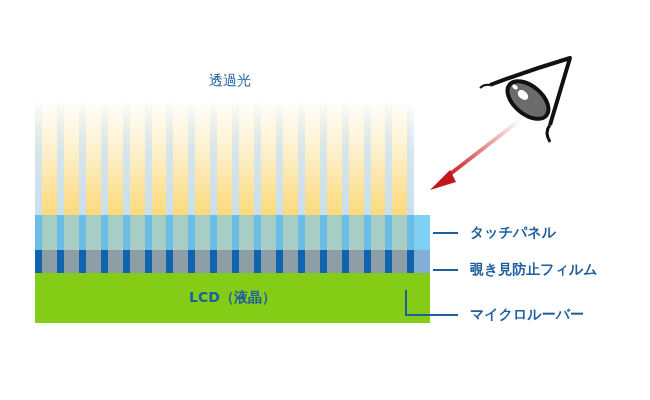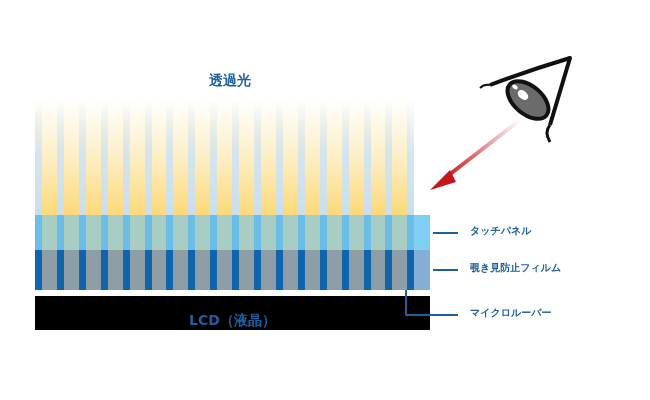--- a/index.html
+++ b/index.html
@@ -1,35 +1,35 @@
 <!DOCTYPE html>
 <html><head>
 <meta charset="utf-8">
 <style>
   html, body { margin: 0; padding: 0; background: #ffffff; }
   body { width: 650px; height: 400px; position: relative; overflow: hidden;
          font-family: "DejaVu Sans", sans-serif; }
   .abs { position: absolute; }
   .light-title { left: 150px; top: 72px; width: 160px; text-align: center;
-                 color: #1e5fa0; font-size: 14px; font-weight: bold; }
+                 color: #1e5fa0; font-size: 14px; font-weight: normal; }
   .light-area { left: 35px; top: 100px; width: 375px; height: 115px;
                 background: linear-gradient(to bottom, rgba(255,255,255,1) 0%, rgba(253,236,190,0.8) 45%, #fbd97a 100%); }
   .light-stripe { position: absolute; top: 0; width: 7px; height: 100%;
                   background: linear-gradient(to bottom, rgba(255,255,255,0) 0%, rgba(210,228,240,0.9) 45%, #c9dfee 100%); }
   .touch { left: 35px; top: 215px; width: 395px; height: 35px; background: #a7cdc4; }
   .touch-stripe { position: absolute; top: 0; width: 7px; height: 100%; background: #6cbde6; }
   .touch-end { position: absolute; top: 0; left: 375px; width: 20px; height: 100%; background: #7fd0f2; }
   .film { left: 35px; top: 250px; width: 395px; height: 40px; background: #8e9ea7; }
   .film-stripe { position: absolute; top: 0; width: 7px; height: 100%; background: #0f64ad; }
   .film-end { position: absolute; top: 0; left: 375px; width: 20px; height: 100%; background: #84aed6; }
-  .lcd { left: 35px; top: 296px; width: 395px; height: 34px; background: #000000; }
+  .lcd { left: 35px; top: 273px; width: 395px; height: 50px; background: #84cc16; }
   .lcd-label { position: absolute; left: 0; width: 100%; top: 16px; text-align: center;
                color: #1e5fa0; font-size: 14px; font-weight: bold; }
   .leader { background: #1e5fa0; }
-  .label { color: #1e5fa0; font-size: 10px; font-weight: bold; white-space: nowrap; }
+  .label { color: #1e5fa0; font-size: 14px; font-weight: bold; white-space: nowrap; }
 </style>
 </head>
 <body>
 
 <div class="abs light-title">透過光</div>
 
 <div class="abs light-area" id="lightArea">
     <div class="light-stripe" style="left: 0px;"></div>
     <div class="light-stripe" style="left: 22px;"></div>
     <div class="light-stripe" style="left: 44px;"></div>

